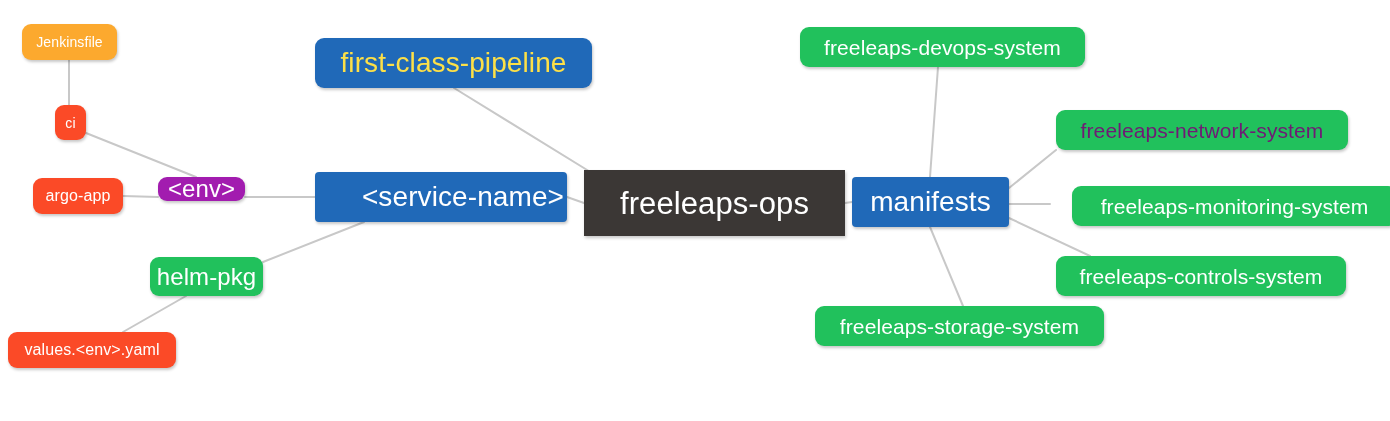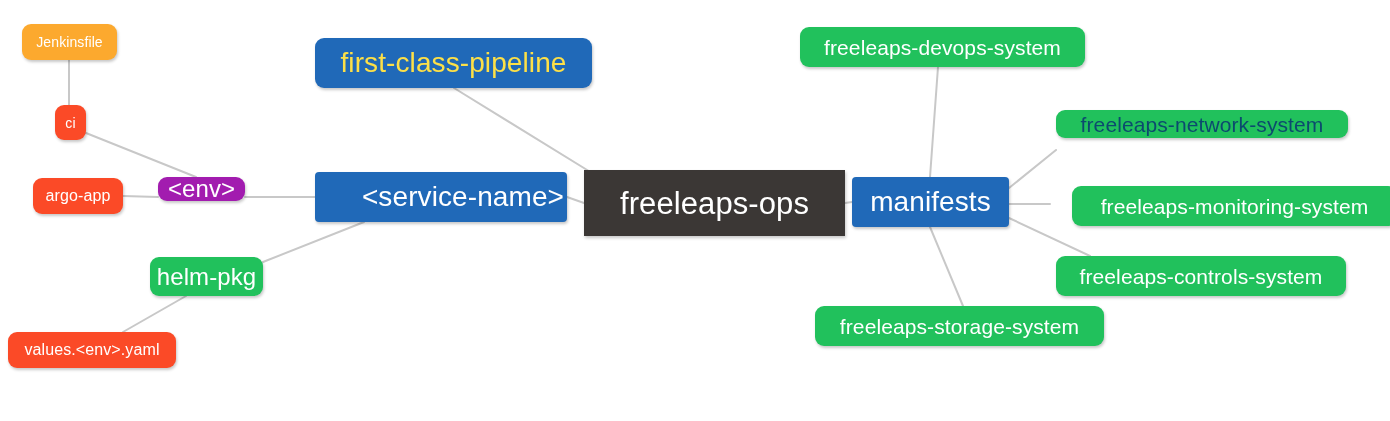--- a/index.html
+++ b/index.html
@@ -109,21 +109,21 @@
       </div>
       <div class="node tier-small" style="left: 33px; top: 178px; width: 90px; height: 36px; background: rgb(251, 74, 39); color: rgb(255, 255, 255);">
         <span>argo-app</span>
       </div>
       <div class="node tier-small" style="left: 8px; top: 332px; width: 168px; height: 36px; background: rgb(251, 74, 39); color: rgb(255, 255, 255);">
         <span>values.&lt;env&gt;.yaml</span>
       </div>
       <div class="node tier-leaf" style="left: 800px; top: 27px; width: 285px; height: 40px; background: rgb(33, 193, 92); color: rgb(255, 255, 255);">
         <span>freeleaps-devops-system</span>
       </div>
-      <div class="node tier-leaf" style="left: 1056px; top: 110px; width: 292px; height: 28px; background: rgb(33, 193, 92); color: #0c4a6e;">
+      <div class="node tier-leaf" style="left: 1056px; top: 110px; width: 292px; height: 40px; background: rgb(33, 193, 92); color: #701a75;">
         <span>freeleaps-network-system</span>
       </div>
       <div class="node tier-leaf" style="left: 1072px; top: 186px; width: 325px; height: 40px; background: rgb(33, 193, 92); color: rgb(255, 255, 255);">
         <span>freeleaps-monitoring-system</span>
       </div>
       <div class="node tier-leaf" style="left: 1056px; top: 256px; width: 290px; height: 40px; background: rgb(33, 193, 92); color: rgb(255, 255, 255);">
         <span>freeleaps-controls-system</span>
       </div>
       <div class="node tier-leaf" style="left: 815px; top: 306px; width: 289px; height: 40px; background: rgb(33, 193, 92); color: rgb(255, 255, 255);">
         <span>freeleaps-storage-system</span>

